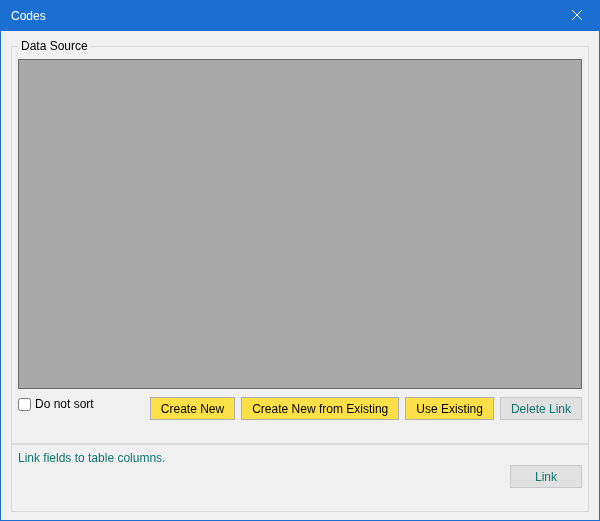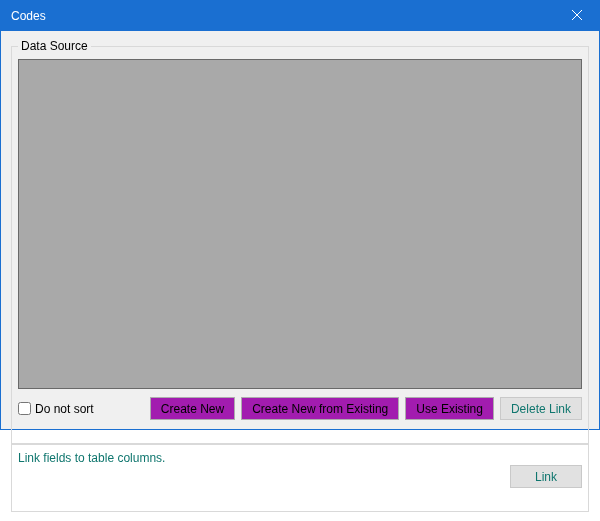--- a/index.html
+++ b/index.html
@@ -9,21 +9,21 @@
     }
     html, body {
       margin: 0;
       padding: 0;
       width: 600px;
       height: 521px;
       overflow: hidden;
     }
     .window {
       width: 600px;
-      height: 430px;
+      height: 521px;
       background: #f0f0f0;
       border: 1px solid #1a6fd1;
       display: flex;
       flex-direction: column;
     }
     .titlebar {
       height: 30px;
       background: #1a6fd1;
       color: #ffffff;
       display: flex;
@@ -69,39 +69,39 @@
       padding-bottom: 8px;
     }
     .data-grid {
       width: 100%;
       height: 330px;
       background: #a9a9a9;
       border: 1px solid #696969;
     }
     .ds-controls {
       display: flex;
-      align-items: center;
+      align-items: flex-start;
       margin-top: 8px;
       gap: 6px;
     }
     .ds-controls .spacer {
       flex: 1;
     }
     .checkbox-wrap {
       display: flex;
       align-items: center;
       gap: 4px;
     }
     .checkbox-wrap input[type="checkbox"] {
       width: 13px;
       height: 13px;
       margin: 0;
     }
     button.win {
-      background: #a21caf;
+      background: #fde047;
       border: 1px solid #adadad;
       padding: 3px 10px;
       min-width: 78px;
       height: 23px;
       font-size: 12px;
       color: #000;
       cursor: default;
     }
     button.win:disabled {
       color: #0f766e;

